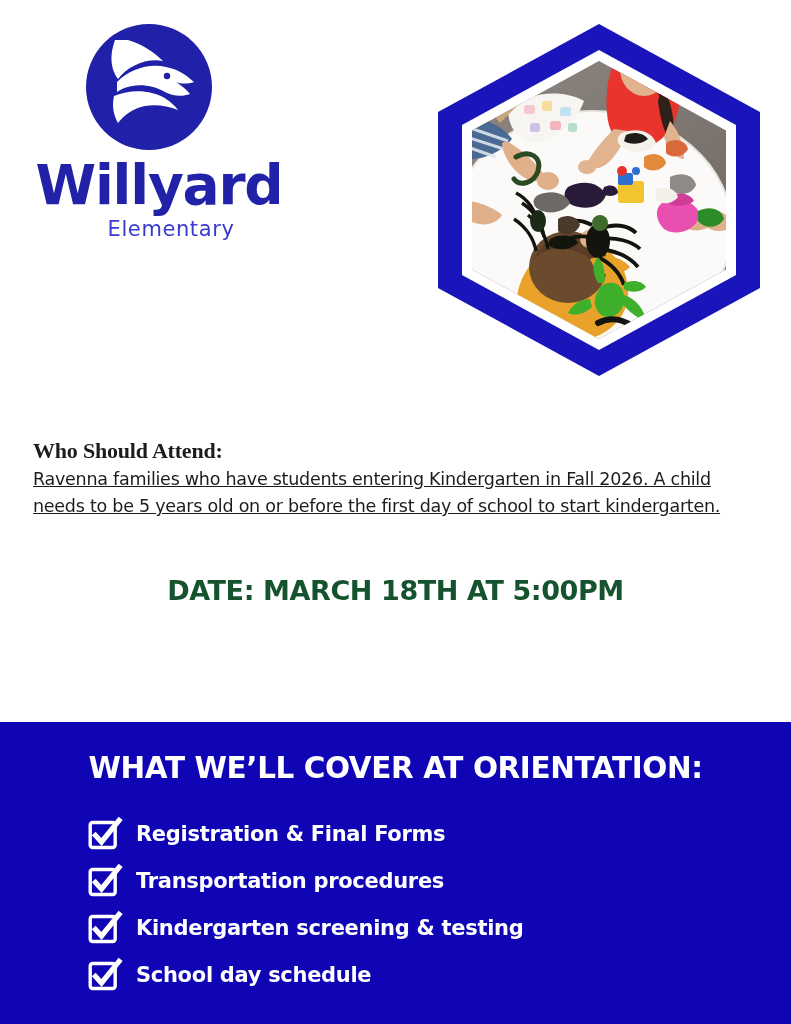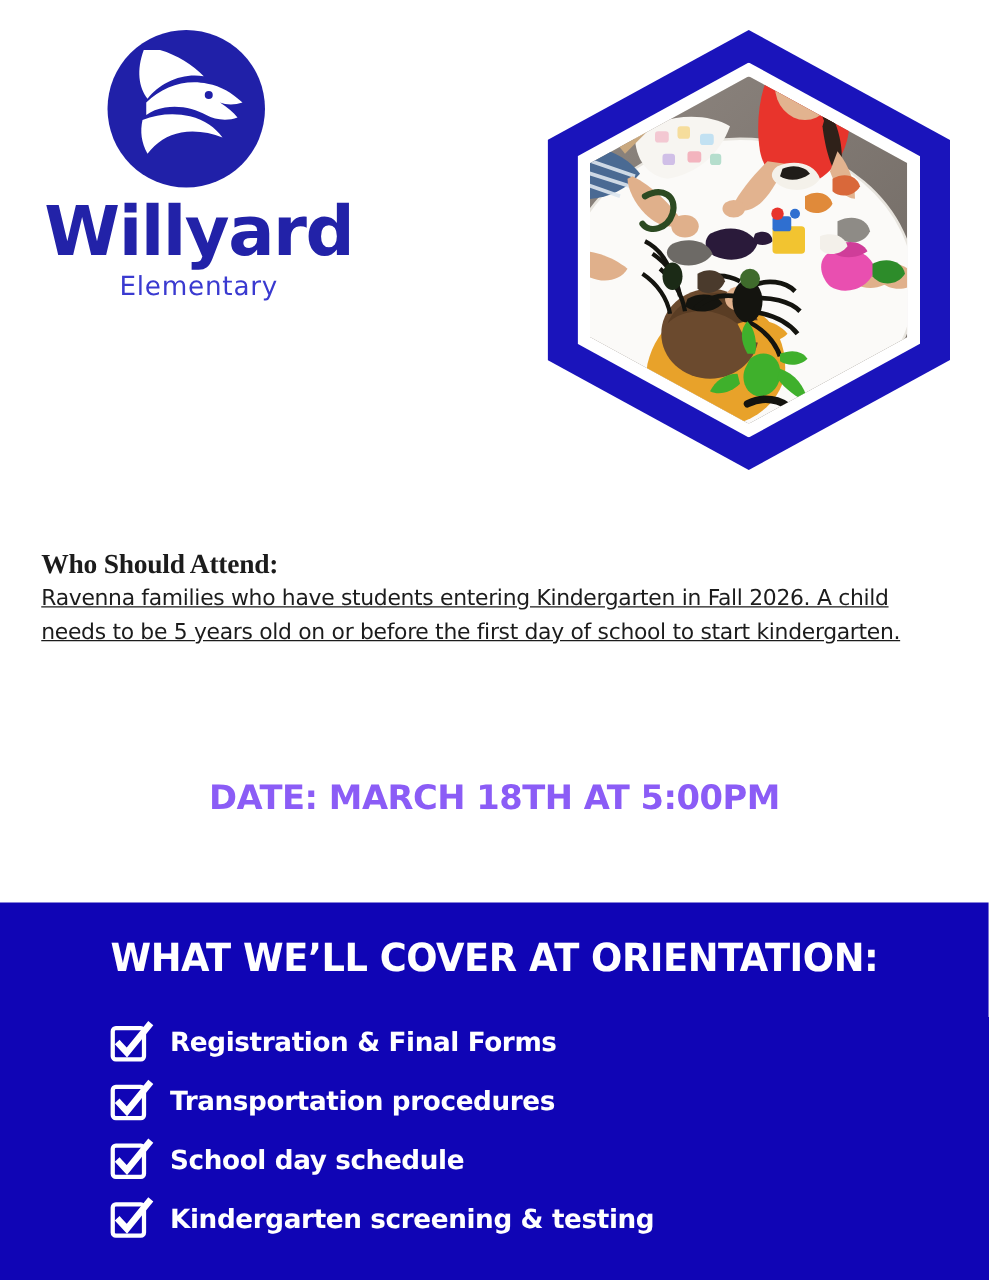--- a/index.html
+++ b/index.html
@@ -49,21 +49,21 @@
     text-align: center;
     font-family: "DejaVu Sans", sans-serif;
     font-weight: 700;
     font-size: 55px;
     line-height: 58px;
     letter-spacing: -1.2px;
     color: #2222a8;
   }
   .logo-sub {
     position: absolute;
-    left: 0px;
+    left: 12px;
     top: 196px;
     width: 250px;
     text-align: center;
     font-family: "DejaVu Sans", sans-serif;
     font-weight: 400;
     font-size: 21px;
     line-height: 23px;
     letter-spacing: 0.6px;
     color: #3a3ad0;
   }
@@ -157,24 +157,23 @@
     top: 572px;
     width: 791px;
     text-align: center;
   }
   .event-lines .evt {
     font-family: "DejaVu Sans", sans-serif;
     font-weight: 700;
     font-size: 27px;
     line-height: 38px;
     letter-spacing: -0.4px;
-    color: #8b5cf6;
+    color: #14532d;
     text-transform: uppercase;
     white-space: nowrap;
-    margin-top: 48px;
   }
 
   
   .band {
     position: absolute;
     left: 0;
     top: 722px;
     width: 791px;
     height: 330px;
     background: #1005b5;
@@ -395,29 +394,29 @@
         <span class="check-label">Transportation procedures</span>
       </div>
 
       <div class="check-row">
         <span class="check-box">
           <svg viewBox="0 0 32 32" xmlns="http://www.w3.org/2000/svg">
             <rect x="2.2" y="4.5" width="25" height="25" rx="2.5" fill="none" stroke="#ffffff" stroke-width="3.4"></rect>
             <path d="M7.5 17.5 L13.5 24 L31 2.5" fill="none" stroke="#ffffff" stroke-width="5.2" stroke-linecap="square" stroke-linejoin="miter"></path>
           </svg>
         </span>
-        <span class="check-label">School day schedule</span>
+        <span class="check-label">Kindergarten screening &amp; testing</span>
       </div>
 
       <div class="check-row">
         <span class="check-box">
           <svg viewBox="0 0 32 32" xmlns="http://www.w3.org/2000/svg">
             <rect x="2.2" y="4.5" width="25" height="25" rx="2.5" fill="none" stroke="#ffffff" stroke-width="3.4"></rect>
             <path d="M7.5 17.5 L13.5 24 L31 2.5" fill="none" stroke="#ffffff" stroke-width="5.2" stroke-linecap="square" stroke-linejoin="miter"></path>
           </svg>
         </span>
-        <span class="check-label">Kindergarten screening &amp; testing</span>
+        <span class="check-label">School day schedule</span>
       </div>
 
     </div>
   </div>
 
 </div>
 
 </body></html>

